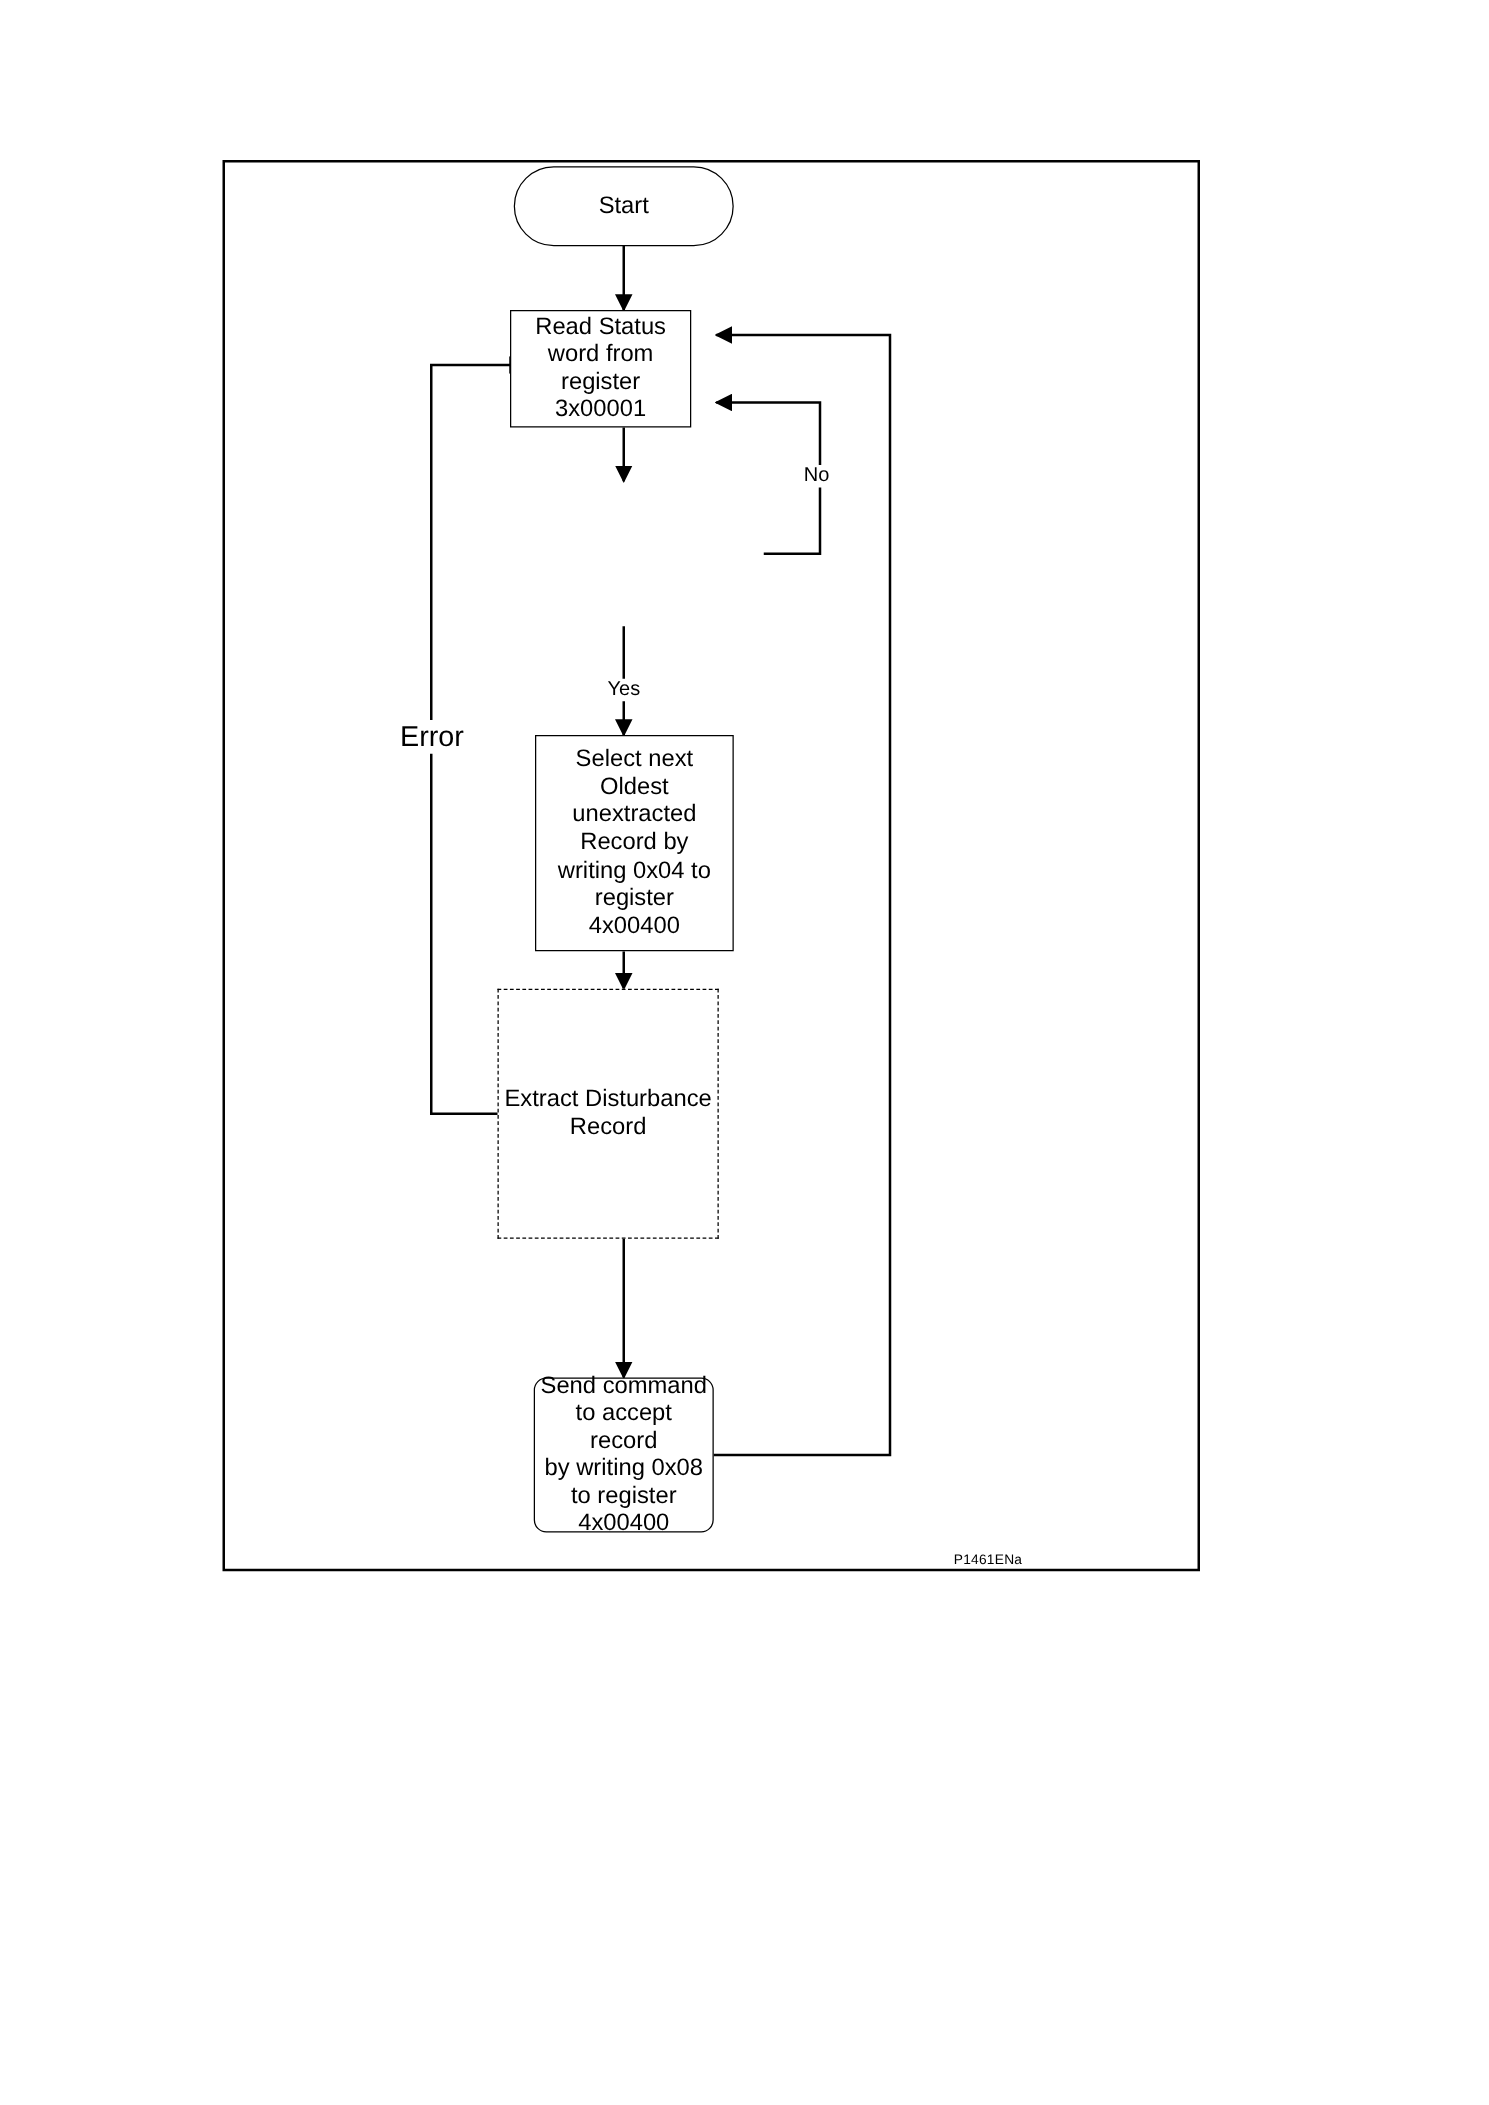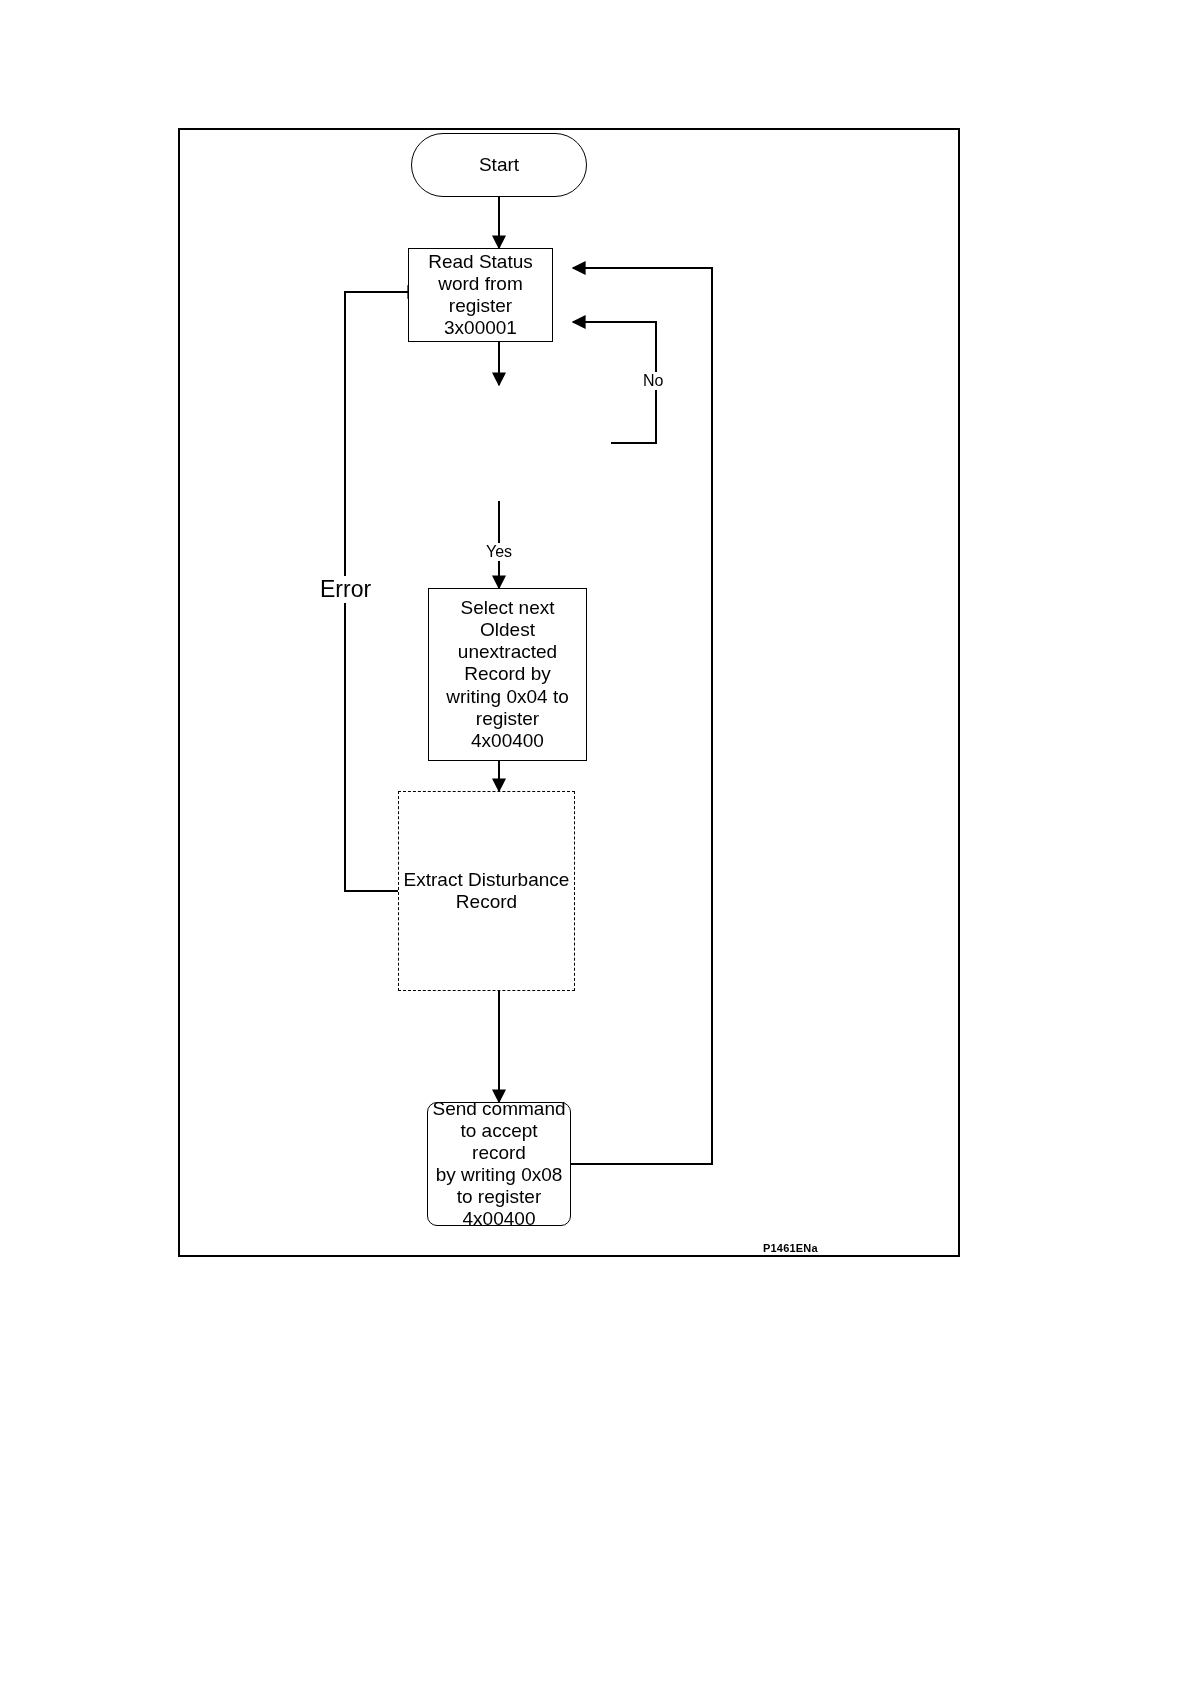--- a/index.html
+++ b/index.html
@@ -45,21 +45,21 @@
     width:210px;text-align:center;font-size:19px;line-height:1.18;
   }
 
   
   .edge-label{position:absolute;font-size:16px;background:#fff;padding:0 3px;white-space:nowrap;}
   .edge-label.big{font-size:23px;}
 
   .footer-code{
     position:absolute;
     font-size:11px;
-    font-weight:bold;
+    font-weight:normal;
     letter-spacing:0.2px;
     white-space:nowrap;
   }
 </style>
 </head>
 <body>
 
 <div id="canvas">
 
   <div class="frame"></div>

